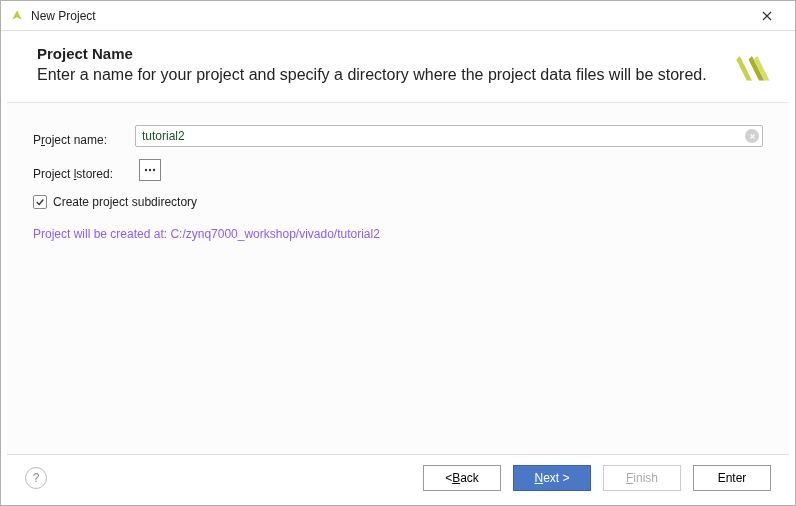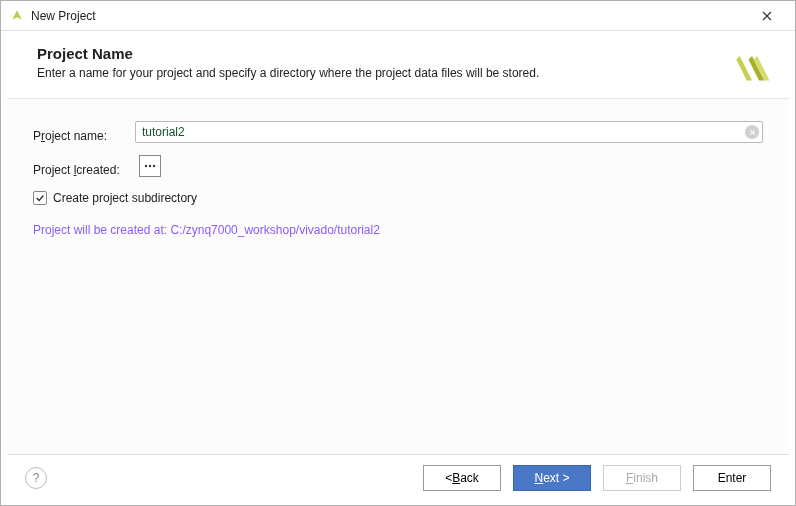--- a/index.html
+++ b/index.html
@@ -43,21 +43,21 @@
   .header {
     padding: 14px 22px 10px 36px;
     position: relative;
   }
   .header h1 {
     margin: 0 0 4px 0;
     font-size: 15px;
     font-weight: 600;
   }
   .header .subtitle {
-    font-size: 12px;
+    font-size: 16px;
     color: #222;
   }
   .header .logo {
     position: absolute;
     right: 22px;
     top: 18px;
   }
   .body {
     flex: 1;
     padding: 22px 26px 0 26px;
@@ -216,21 +216,21 @@
         <div class="clear-btn">
           <svg width="7" height="7" viewBox="0 0 10 10">
               <path d="M2 2 L8 8 M8 2 L2 8" stroke="#fff" stroke-width="1.6"></path>
             </svg>
         </div>
       </div>
     </div>
 
     <div class="form-row">
       <div class="lbl">
-        <span>Project </span><span class="ul">l</span><span>created:</span>
+        <span>Project </span><span class="ul">l</span><span>stored:</span>
       </div>
       <div class="browse-btn">
         <svg width="12" height="4" viewBox="0 0 12 4">
           <circle cx="2" cy="2" r="1.2" fill="#333"></circle>
             <circle cx="6" cy="2" r="1.2" fill="#333"></circle>
             <circle cx="10" cy="2" r="1.2" fill="#333"></circle>
         </svg>
       </div>
     </div>
 

